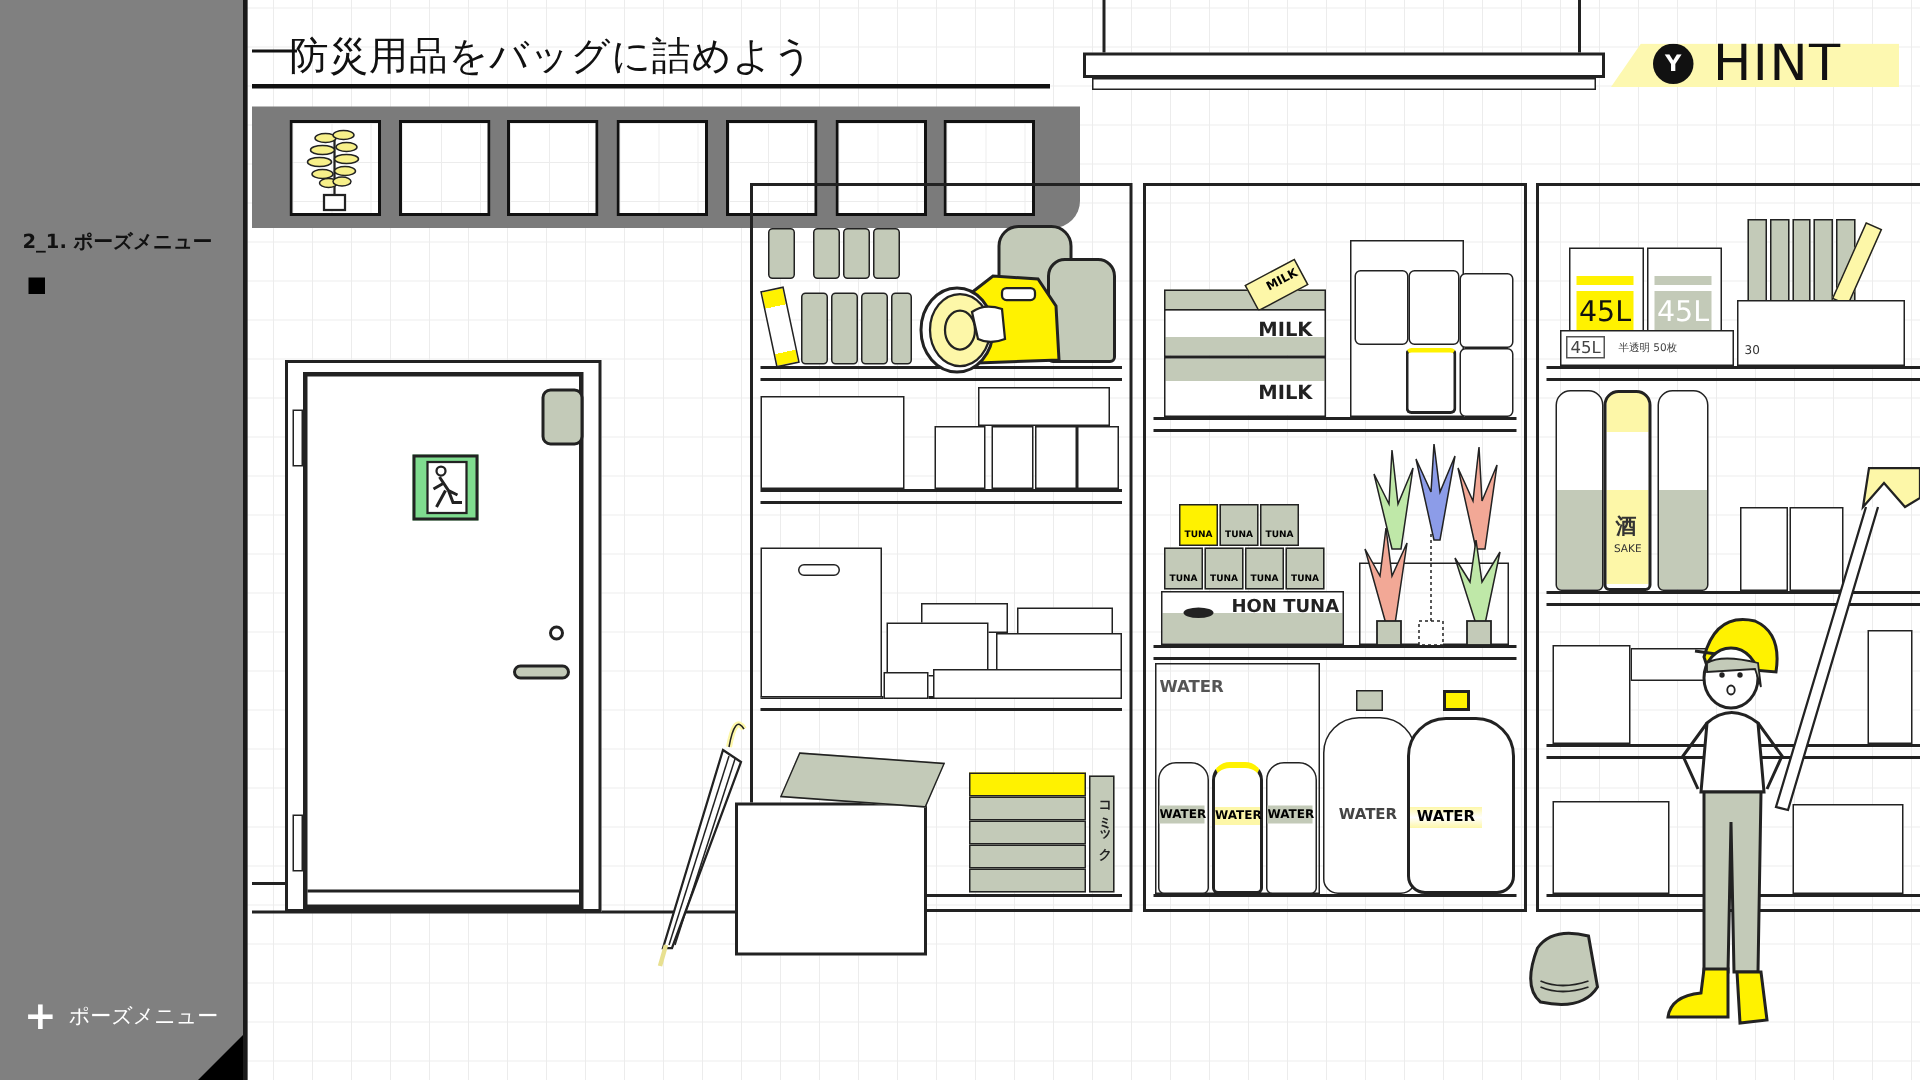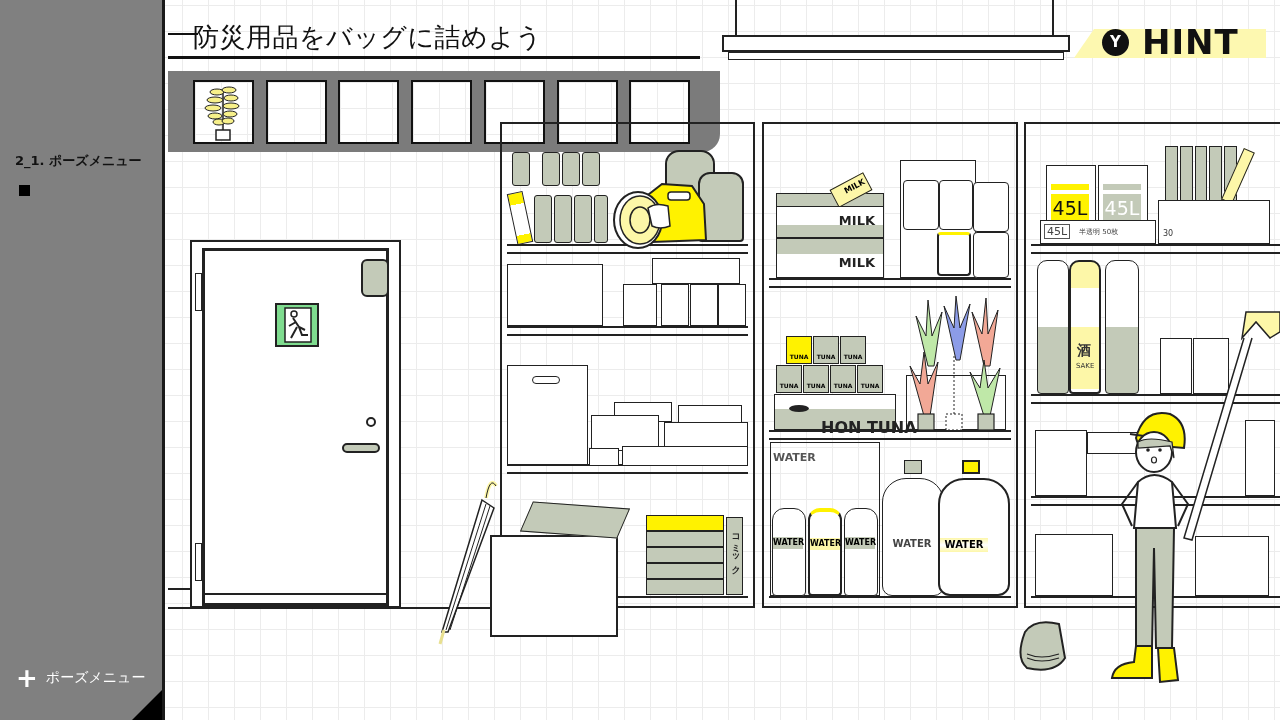--- a/index.html
+++ b/index.html
@@ -69,21 +69,21 @@
   
   #hint {
     position: absolute; left: 1074px; top: 29px; width: 192px; height: 29px;
     background: #fdf8b0; clip-path: polygon(20px 0, 100% 0, 100% 100%, 0 100%);
   }
   #hint .y-btn {
     position: absolute; left: 28px; top: 0px; width: 27px; height: 27px; border-radius: 50%;
     background: #111; color: #fff; font-size: 15px; text-align: center; line-height: 27px; font-weight: bold;
   }
   #hint .label {
-    position: absolute; left: 68px; top: -7px; font-size: 34px; font-weight: bold; color: #111; letter-spacing: 1px;
+    position: absolute; left: 68px; top: -7px; font-size: 34px; font-weight: normal; color: #111; letter-spacing: 1px;
   }
 
   
   .box { position: absolute; border: 2px solid #222; background: #fff; }
   .thin { border-width: 1.5px; }
   .gray { background: #c3cab8; }
   .yellow { background: #fff200; }
   .lyellow { background: #fdf7a8; }
   .hline { position: absolute; height: 2px; background: #222; }
   .vline { position: absolute; width: 2px; background: #222; }
@@ -264,21 +264,21 @@
 
 <div class="box thin yellow" style="left:786px;top:336px;width:26px;height:28px;font-size:6px;font-weight:bold;text-align:center;line-height:40px">TUNA</div>
 <div class="box thin gray" style="left:813px;top:336px;width:26px;height:28px;font-size:6px;font-weight:bold;text-align:center;line-height:40px">TUNA</div>
 <div class="box thin gray" style="left:840px;top:336px;width:26px;height:28px;font-size:6px;font-weight:bold;text-align:center;line-height:40px">TUNA</div>
 <div class="box thin gray" style="left:776px;top:365px;width:26px;height:28px;font-size:6px;font-weight:bold;text-align:center;line-height:40px">TUNA</div>
 <div class="box thin gray" style="left:803px;top:365px;width:26px;height:28px;font-size:6px;font-weight:bold;text-align:center;line-height:40px">TUNA</div>
 <div class="box thin gray" style="left:830px;top:365px;width:26px;height:28px;font-size:6px;font-weight:bold;text-align:center;line-height:40px">TUNA</div>
 <div class="box thin gray" style="left:857px;top:365px;width:26px;height:28px;font-size:6px;font-weight:bold;text-align:center;line-height:40px">TUNA</div>
 <div class="box thin" style="left:774px;top:394px;width:122px;height:36px;background:linear-gradient(#fff 40%, #c3cab8 40%)">
   <span class="abs" style="left:14px;top:10px;width:20px;height:7px;background:#222;border-radius:50%"></span>
-  <span class="txt" style="left:46px;top:23px;font-size:16px">HON TUNA</span>
+  <span class="txt" style="left:46px;top:2px;font-size:12px">HON TUNA</span>
 </div>
 
 <div class="box thin" style="left:906px;top:375px;width:100px;height:55px;background:transparent"></div>
 <div class="abs" style="left:906px;top:296px;width:100px;height:134px">
   <svg width="100" height="134" viewBox="0 0 100 134">
     <g stroke="#222" stroke-width="1">
       <path d="M22 70 L10 20 L20 40 L22 4 L26 40 L36 16 L28 70 Z" fill="#bfe8a8"></path>
       <path d="M50 64 L38 10 L48 32 L50 0 L54 32 L64 8 L54 64 Z" fill="#8c9ce8"></path>
       <path d="M78 70 L66 16 L76 38 L80 2 L82 38 L92 14 L84 70 Z" fill="#f2a896"></path>
       <path d="M18 120 L4 70 L14 88 L18 56 L22 88 L32 66 L24 120 Z" fill="#f2a896"></path>

